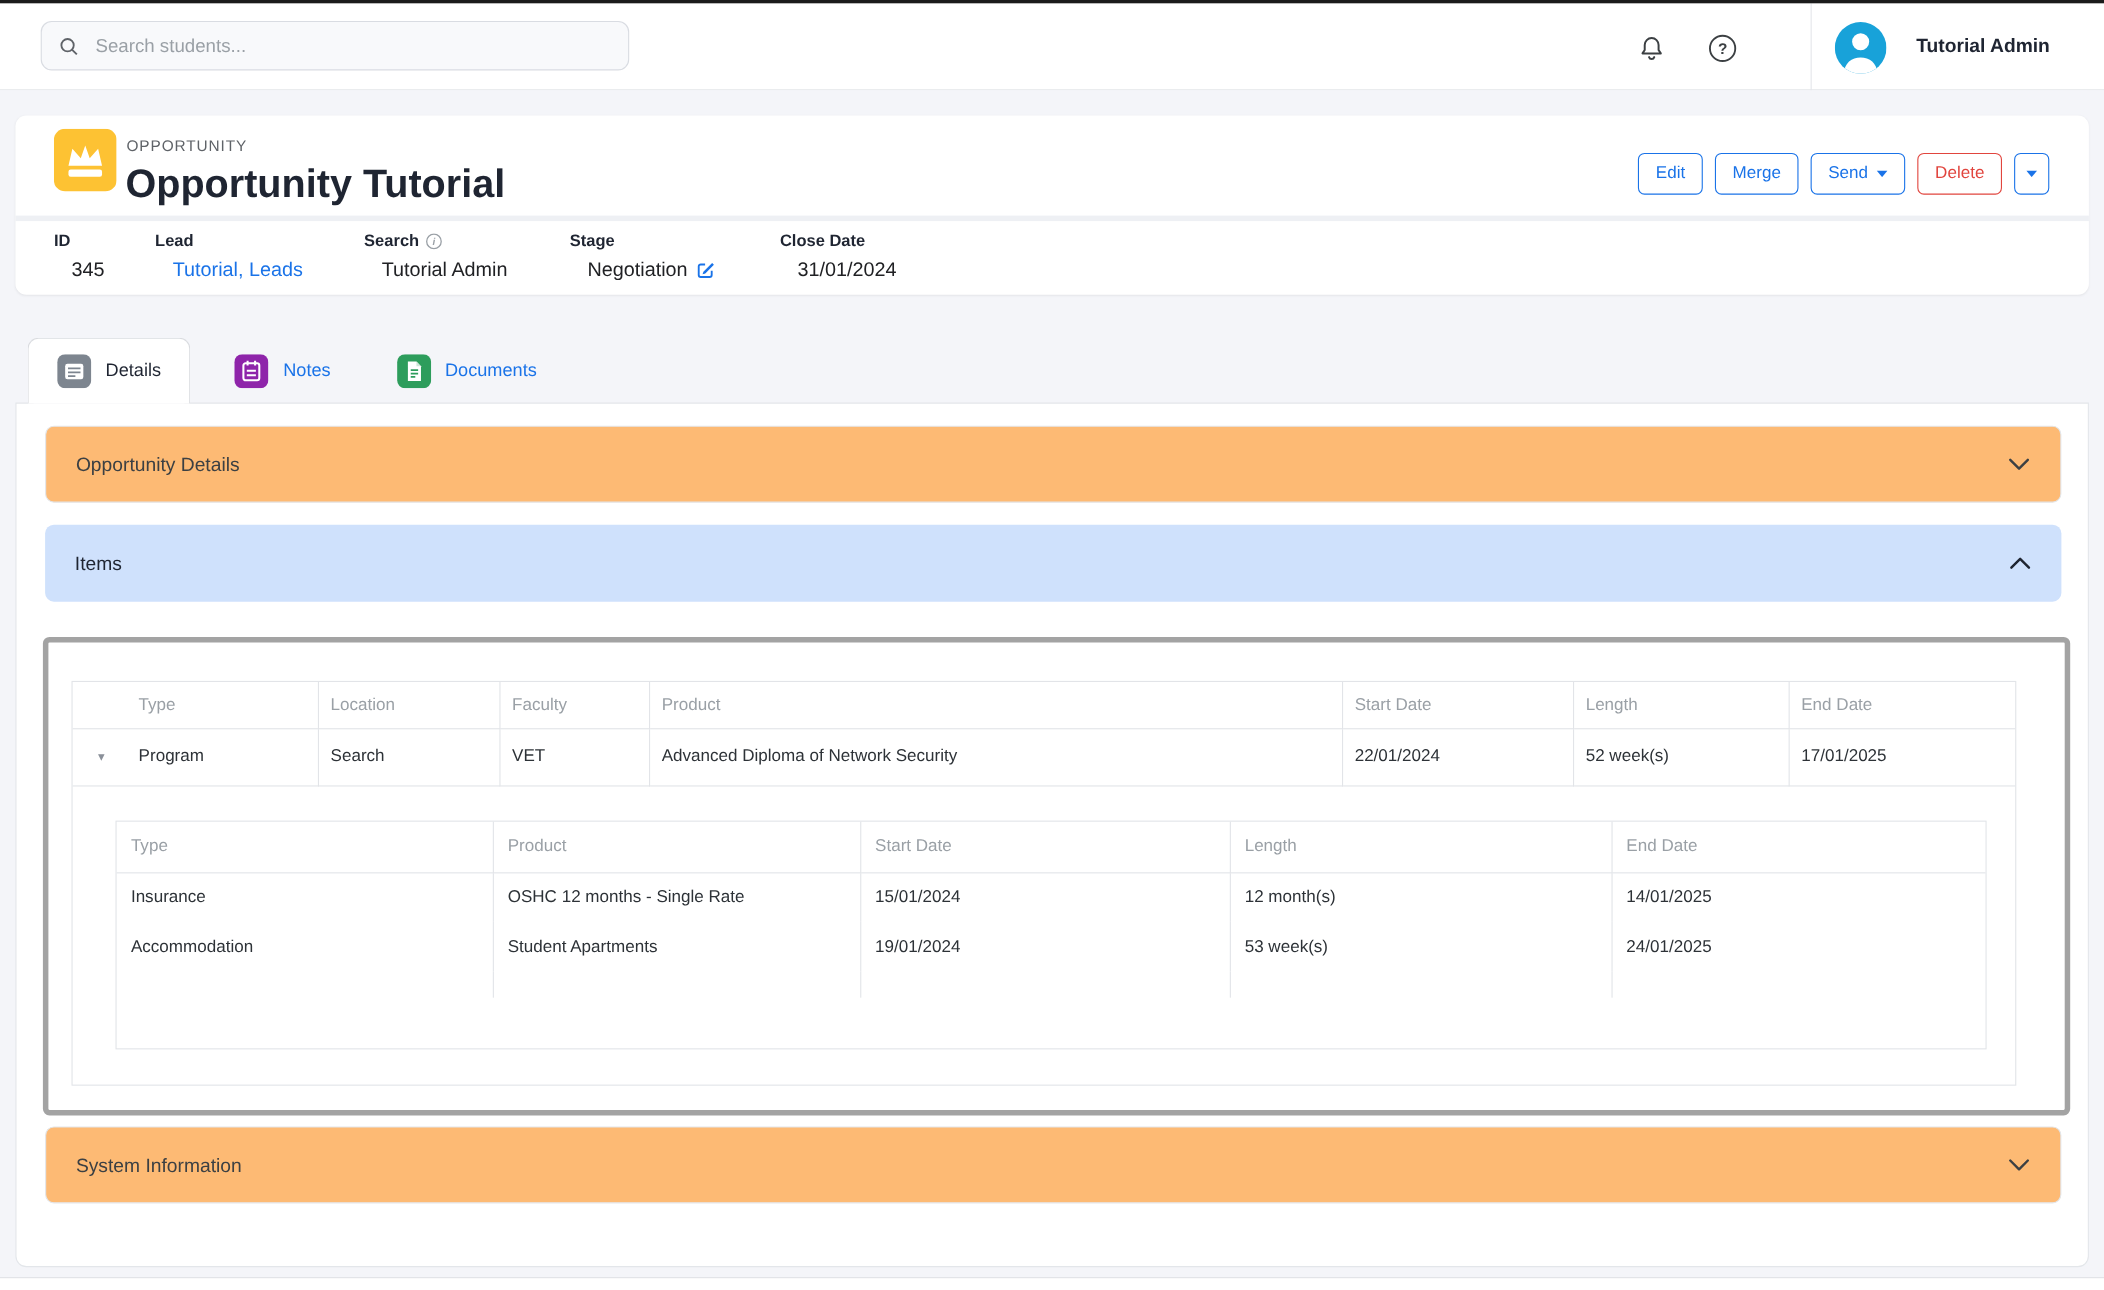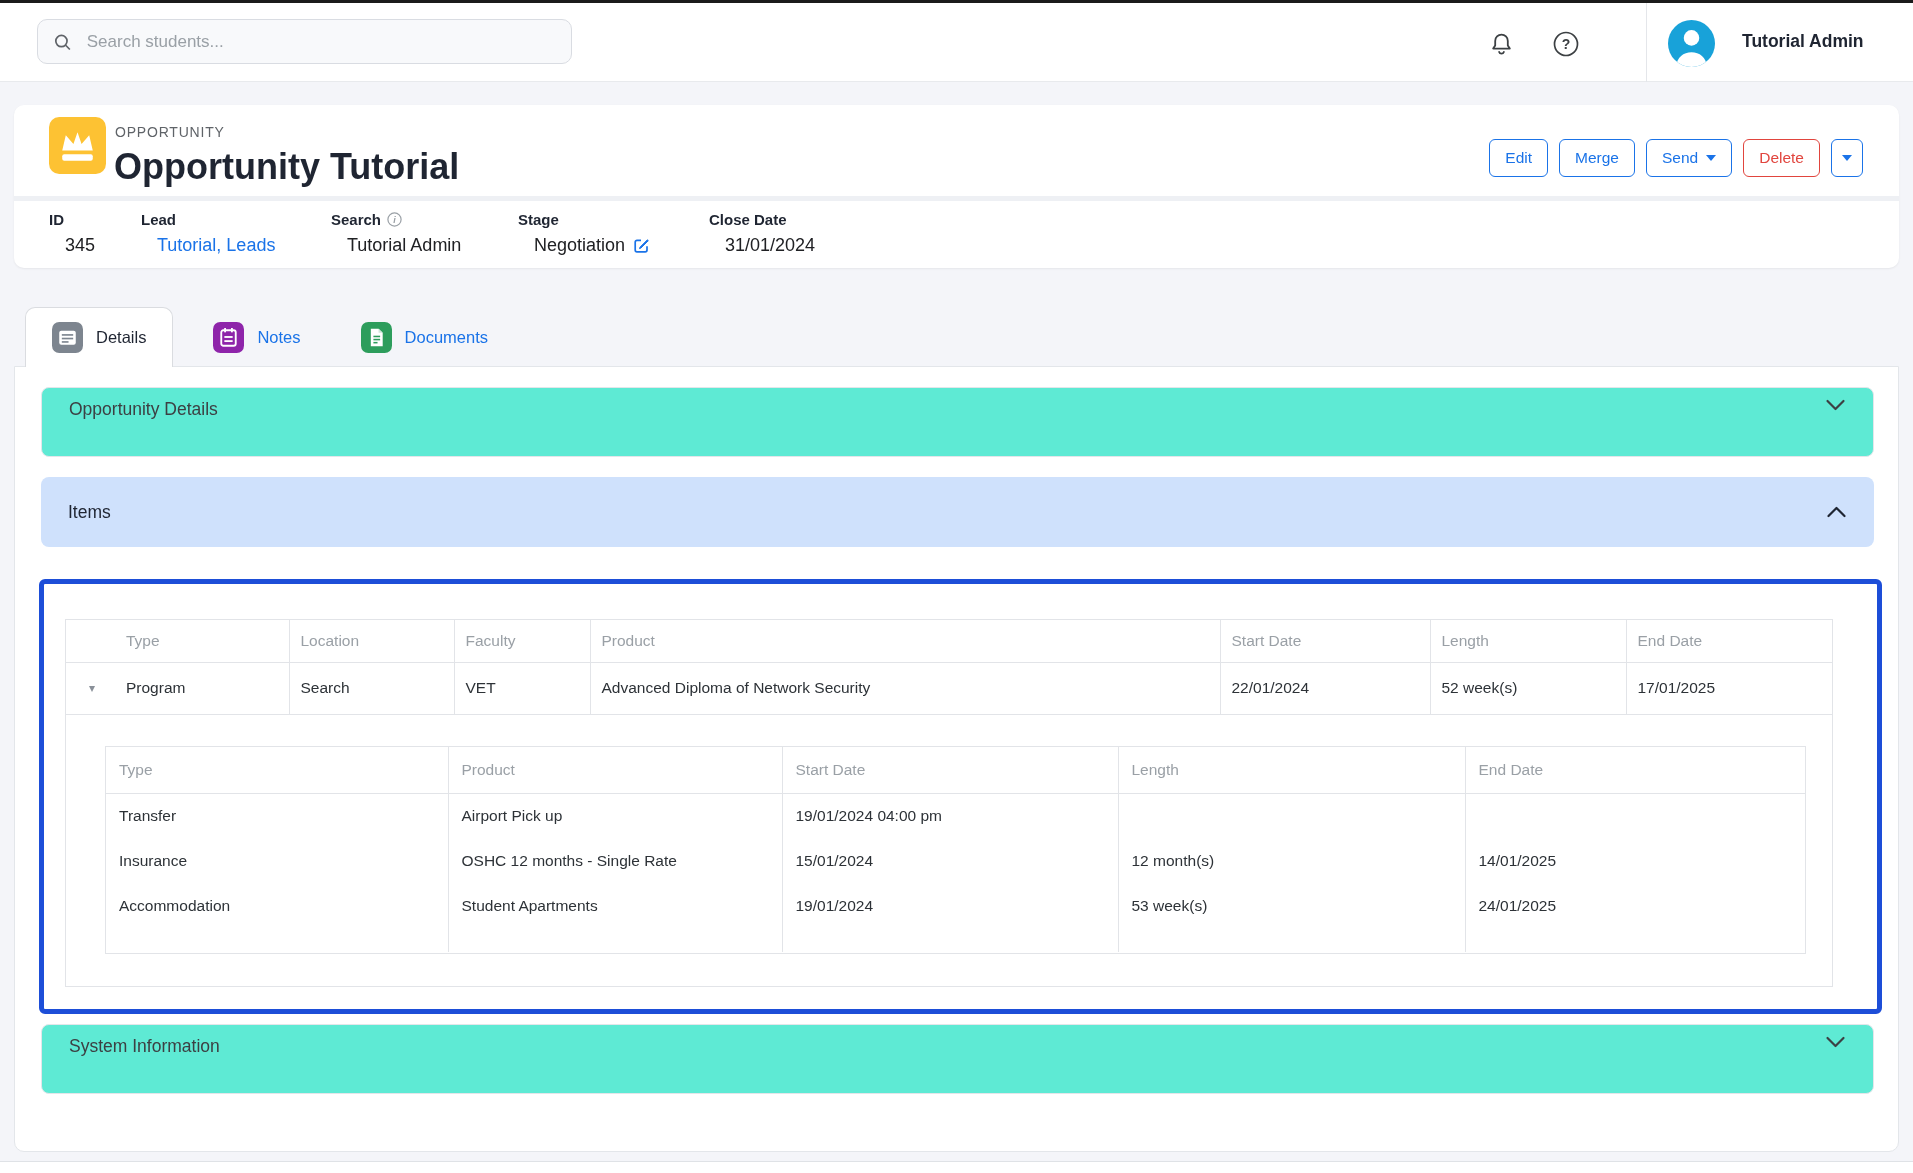--- a/index.html
+++ b/index.html
@@ -32,24 +32,24 @@
   .field .val { margin-top:7px; font-size:18px; color:#202124; display:flex; align-items:center; gap:8px;margin-left:16px; }
   .field .val a { color:#1a73e8; text-decoration:none; cursor:pointer; }
 
   
   .tabs { position:absolute; top:307px; left:25px; display:flex; gap:20px; z-index:3;align-items:flex-end; }
   .tab { height:60px; display:flex; align-items:center; gap:13px; padding:0 20px; font-size:16.5px; color:#1a73e8; cursor:pointer; }
   .tab.active { background:#fff; border:1px solid #dadce0; border-bottom:none; border-radius:10px 10px 0 0; color:#1f2532; padding:0 26px; }
 
   
   .panel { position:absolute; top:366px; left:14px; width:1885px; height:786px; background:#fff; border:1px solid #e3e6ea; border-radius:0 0 10px 10px; z-index:2; }
-  .section-card { position:absolute; left:26px; width:1833px; height:70px; background:#5eead4; border:1px solid #e3e6ea; border-radius:8px; display:flex; justify-content:space-between; padding:11px 27px; font-size:17.5px; color:#3c4043; cursor:pointer; }
+  .section-card { position:absolute; left:26px; width:1833px; height:70px; background:#fdba74; border:1px solid #e3e6ea; border-radius:8px; display:flex; align-items:center; justify-content:space-between; padding:0 27px; font-size:17.5px; color:#3c4043; cursor:pointer; }
   .items-header { position:absolute; left:26px; top:110px; width:1833px; height:70px; background:#cfe1fc; border-radius:8px; display:flex; align-items:center; justify-content:space-between; padding:0 27px; font-size:17.5px; color:#1f2532; cursor:pointer; }
 
-  .highlight-box { position:absolute; left:24px; top:212px; width:1843px; height:435px; border:5px solid #1d4ed8; border-radius:6px; }
+  .highlight-box { position:absolute; left:24px; top:212px; width:1843px; height:435px; border:5px solid #a3a3a3; border-radius:6px; }
   .group-box { position:absolute; left:21px; top:35px; width:1768px; height:368px; border:1px solid #e2e4e8; background:#fff; }
 
   table { border-collapse:collapse; table-layout:fixed; }
   .outer-table { width:100%; }
   .outer-table th { height:42px; font-weight:400; color:#9aa0a6; text-align:left; font-size:15.5px; padding:0 11px; border-bottom:1px solid #e2e4e8; }
   .outer-table td { height:52px; font-size:15.5px; color:#2d3237; padding:0 11px; border-bottom:1px solid #e2e4e8; }
   .outer-table th:not(:last-child), .outer-table td:not(:last-child) { border-right:1px solid #e2e4e8; }
   .outer-table th.first, .outer-table td.first { padding-left:60px; }
   .outer-table td.first { position:relative; }
   .row-caret { position:absolute; left:23px; top:50%; transform:translateY(-50%); color:#8a9099; font-size:12px; cursor:pointer; }
@@ -272,27 +272,20 @@
               <tr>
                 <th>Type</th>
                 <th>Product</th>
                 <th>Start Date</th>
                 <th>Length</th>
                 <th>End Date</th>
               </tr>
             </thead>
             <tbody>
               <tr>
-                <td>Transfer</td>
-                <td>Airport Pick up</td>
-                <td>19/01/2024 04:00 pm</td>
-                <td></td>
-                <td></td>
-              </tr>
-              <tr>
                 <td>Insurance</td>
                 <td>OSHC 12 months - Single Rate</td>
                 <td>15/01/2024</td>
                 <td>12 month(s)</td>
                 <td>14/01/2025</td>
               </tr>
               <tr>
                 <td>Accommodation</td>
                 <td>Student Apartments</td>
                 <td>19/01/2024</td>

